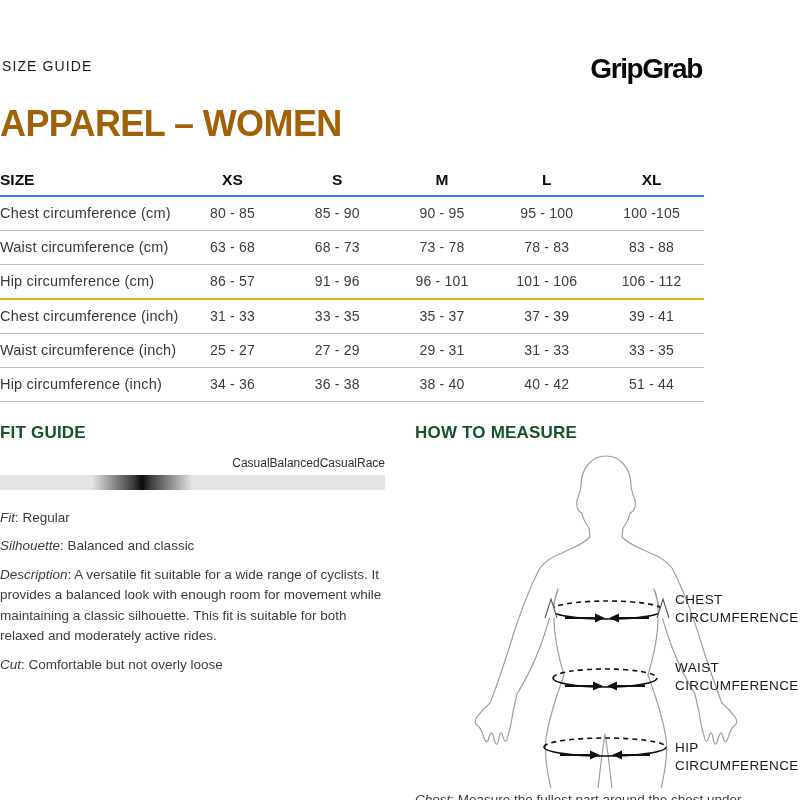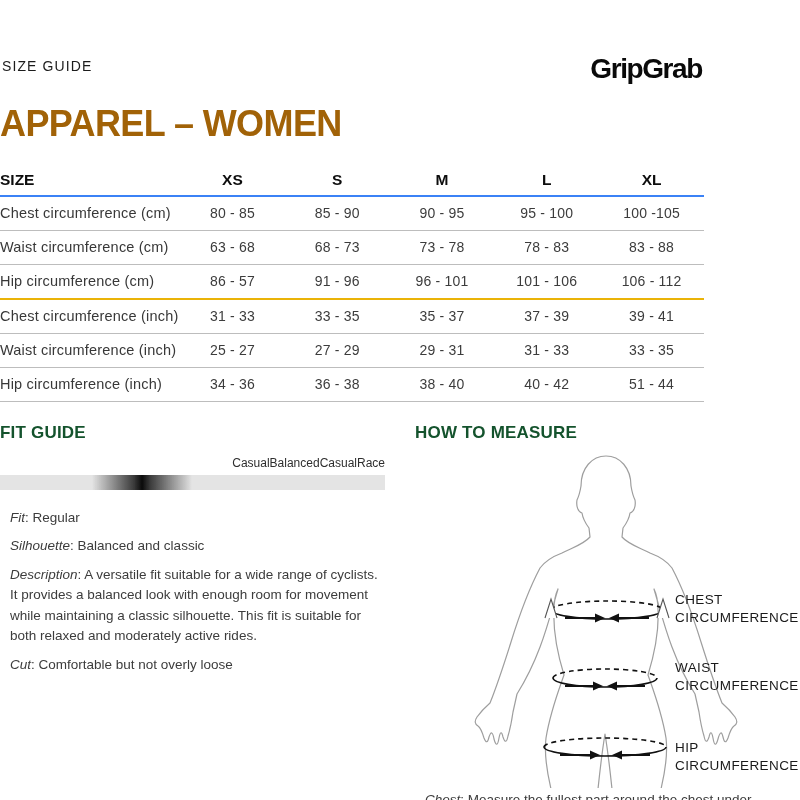--- a/index.html
+++ b/index.html
@@ -33,21 +33,21 @@
   .col-right{flex:1;padding-left:30px;position:relative;}
   h2.section{margin:0;font-size:17px;font-weight:800;letter-spacing:0.2px;color:#14532d;}
 
   
   .scale-labels{display:flex;justify-content:flex-end;margin-top:13px;font-size:12px;color:#2e2e2e;}
   .scale-bar{position:relative;margin-top:5px;height:15px;background:#e4e4e4;overflow:hidden;}
   .scale-blob{position:absolute;top:0;bottom:0;left:24%;width:26%;
     background:linear-gradient(90deg,rgba(10,10,10,0) 0%,rgba(10,10,10,0.78) 42%,#0a0a0a 50%,rgba(10,10,10,0.78) 58%,rgba(10,10,10,0) 100%);
     filter:blur(0.5px);}
   .fit-details{margin-top:18px;}
-  .fit-details p, .instructions p{margin:0 0 8px 0;font-size:13.5px;line-height:1.52;color:#3c3c3c;padding-left:10px;}
+  .fit-details p, .instructions p{margin:0 0 8px 0;font-size:13.5px;line-height:1.52;color:#3c3c3c;}
   .fit-details p i, .instructions p i{color:#3c3c3c;}
 
   
   .figure-svg{display:block;margin-top:3px;}
   .svg-label{font-family:"Liberation Sans",sans-serif;font-size:13.5px;letter-spacing:0.4px;fill:#1b1b1b;}
   .instructions{margin-top:2px;width:345px;}
 </style>
 </head>
 <body>
 

